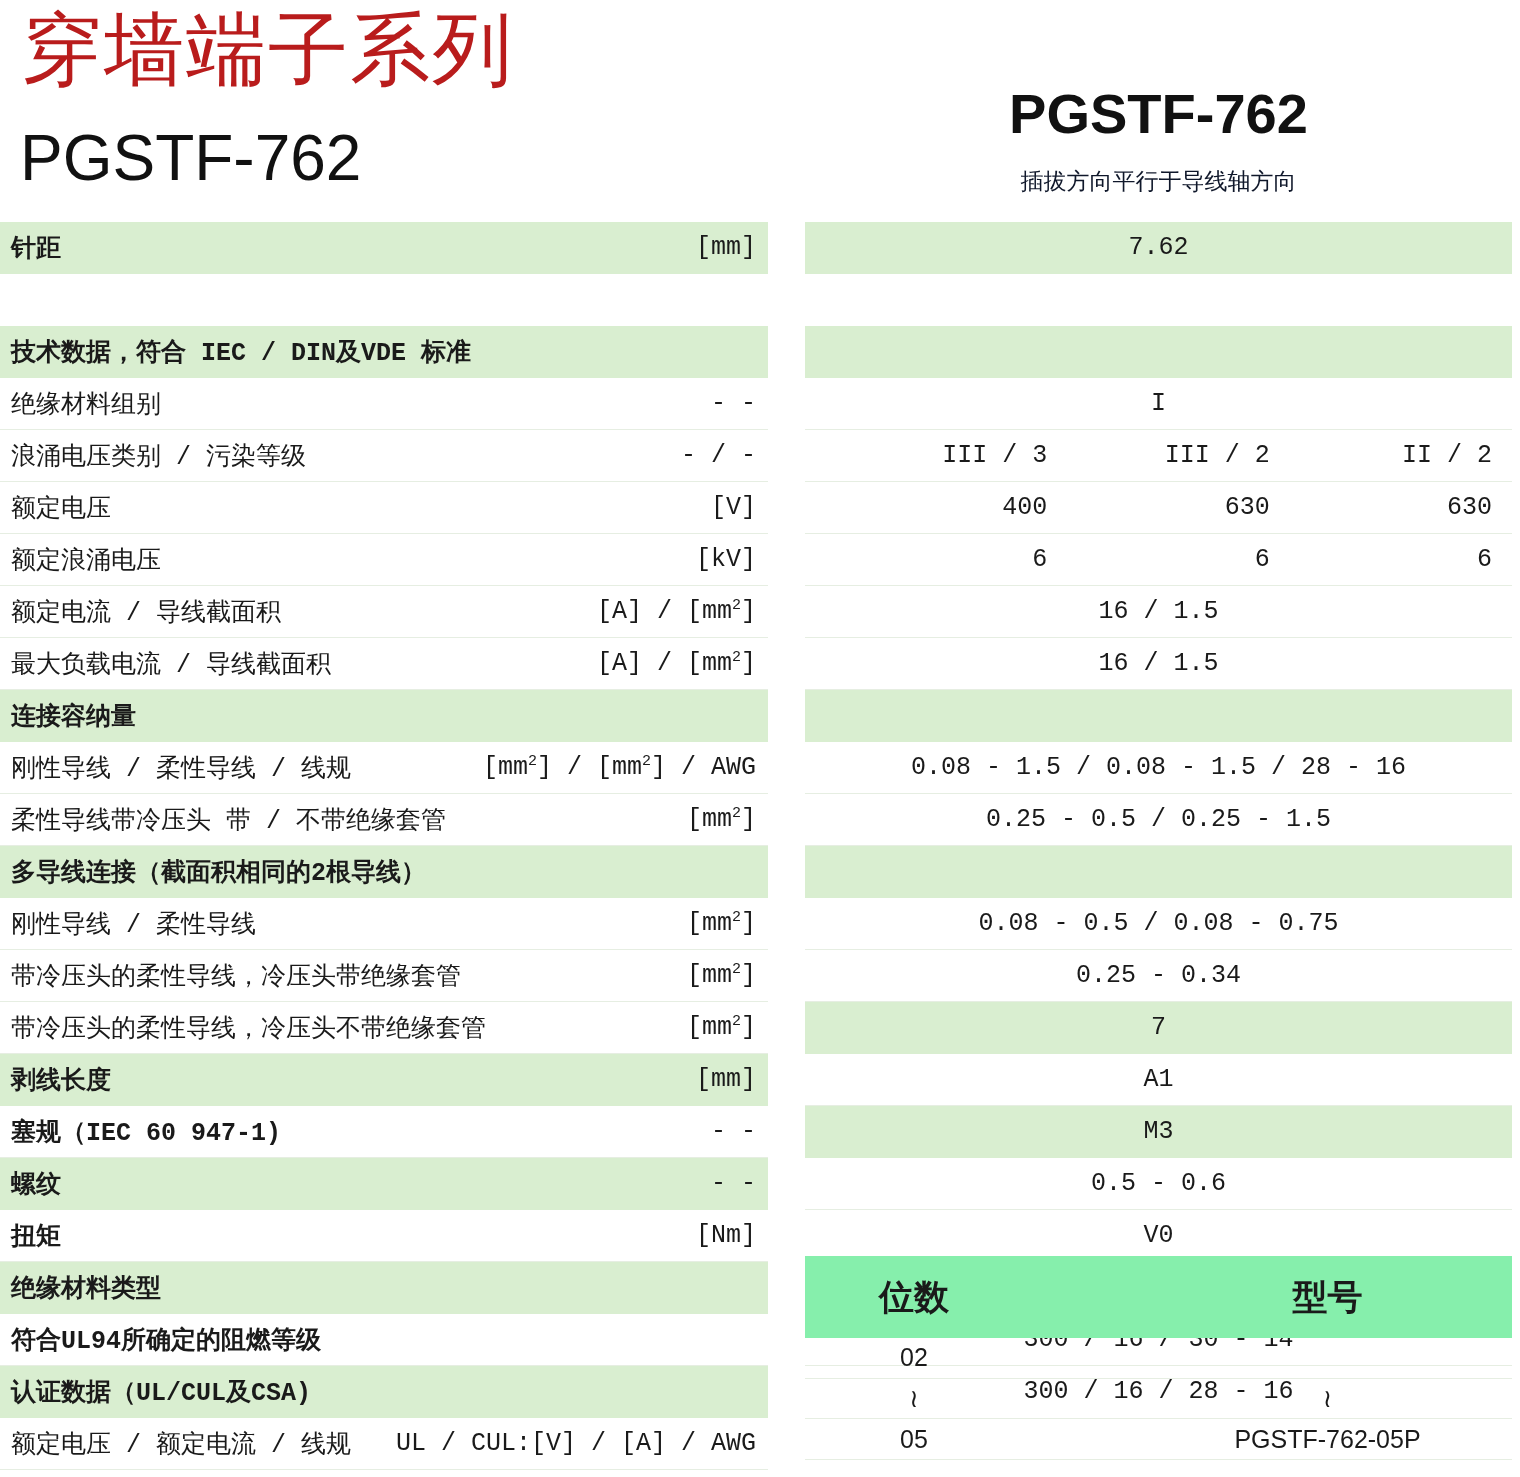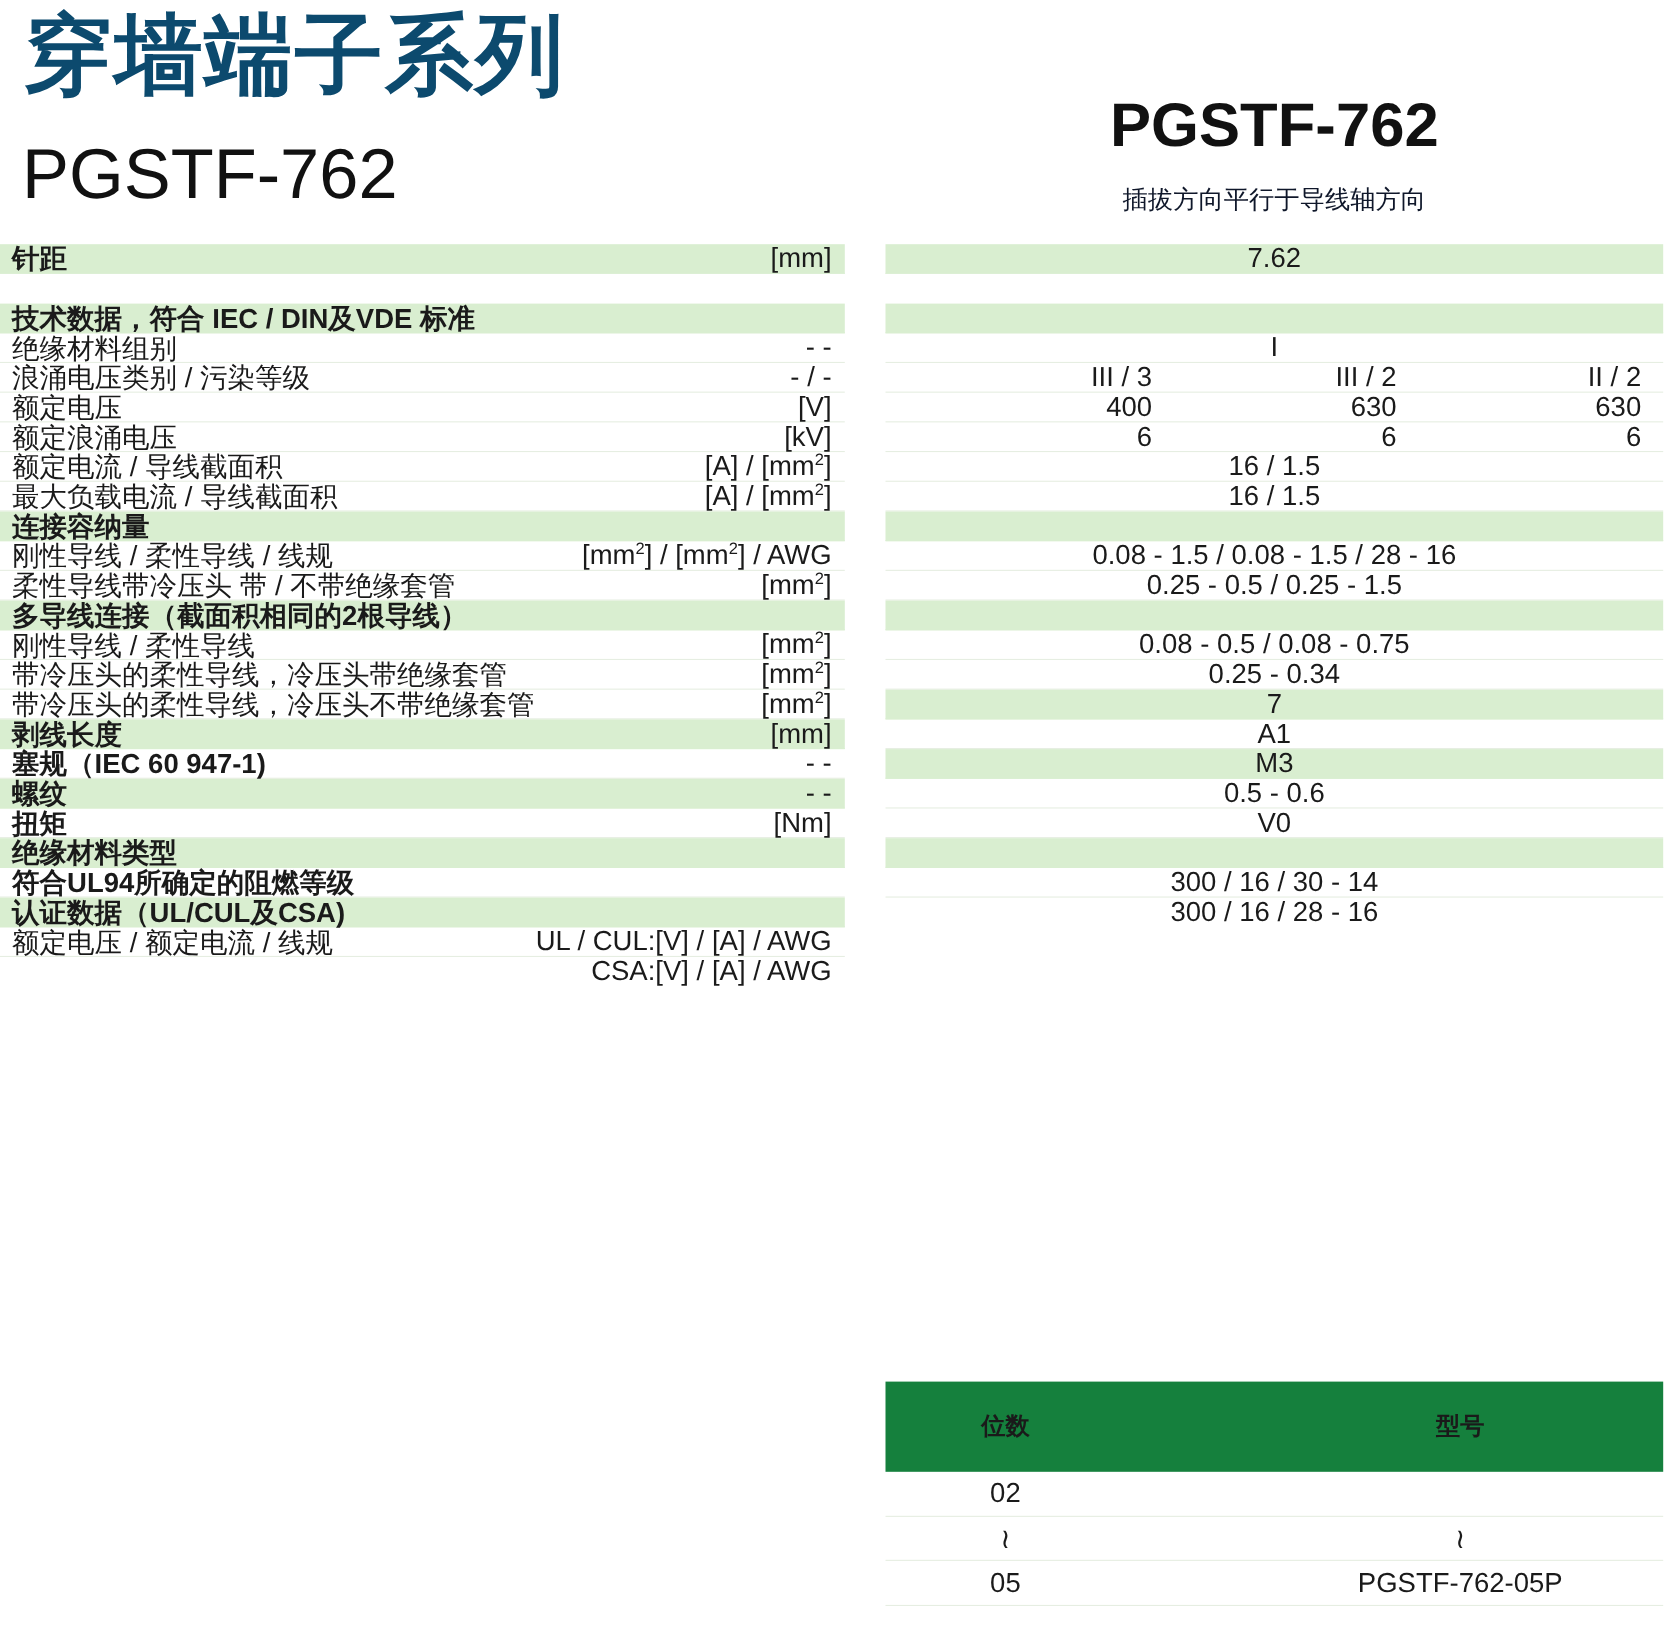--- a/index.html
+++ b/index.html
@@ -1,42 +1,42 @@
 <!DOCTYPE html>
 <html><head>
 <meta charset="utf-8">
 <style>
   html, body { margin:0; padding:0; background:#ffffff; }
   body { width:1520px; height:1477px; position:relative; overflow:hidden;
          font-family:"Liberation Sans","DejaVu Sans",sans-serif; color:#1a1a1a; }
-  .series-title { position:absolute; left:22px; top:2px; font-size:80px; font-weight:bold; letter-spacing:2px; line-height:96px; color:#0c4a6e; }
+  .series-title { position:absolute; left:22px; top:2px; font-size:80px; font-weight:normal; letter-spacing:2px; line-height:96px; color:#b91c1c; }
   .model-title { position:absolute; left:20px; top:120px; font-size:64px; font-weight:normal; line-height:76px; color:#111; }
   .right-title { position:absolute; left:805px; width:707px; top:80px; text-align:center; font-size:56px; font-weight:bold; line-height:68px; color:#111; }
   .right-sub { position:absolute; left:805px; width:707px; top:165px; text-align:center; font-size:23px; line-height:32px; color:#0f172a; }
 
   .tbl { position:absolute; }
   .left { left:0; width:768px; top:222px; }
   .right { left:805px; width:707px; top:222px; }
-  .row { height:27px; box-sizing:border-box; display:flex; align-items:center; border-bottom:1.5px solid #e6eee2; font-size:25px; }
+  .row { height:52px; box-sizing:border-box; display:flex; align-items:center; border-bottom:1.5px solid #e6eee2; font-size:25px;font-family:Liberation Mono, monospace; }
   .row.green { background:#d9eed0; border-bottom:1.5px solid #d9eed0; }
   .row.blank { background:#fff; border-bottom:1.5px solid #fff; }
   .row.noline { border-bottom:1.5px solid #fff; }
   .left .row { padding:0 12px 0 11px; justify-content:space-between; }
   .left .lbl { white-space:nowrap; }
   .left .lbl.bold { font-weight:bold; }
   .left .unit { white-space:nowrap; text-align:right; }
   .right .row { justify-content:center; }
   .right .cell3 { display:flex; width:100%; }
   .right .cell3 span { flex:1; text-align:right; }
   .right .cell3 span:first-child { padding-left:20px; }
   .right .cell3 span:last-child { padding-right:20px; }
   sup { font-size:15px; vertical-align:super; line-height:0; }
 
   .order { position:absolute; left:805px; width:707px; top:1256px; }
-  .order .hdr { height:82px; background:#15803d; display:flex; align-items:center; font-weight:bold; font-size:22px; }
+  .order .hdr { height:82px; background:#86efac; display:flex; align-items:center; font-weight:bold; font-size:35px; }
   .order .orow { height:40.7px; box-sizing:border-box; display:flex; align-items:center; border-bottom:1.5px solid #e6eee2; font-size:25px; }
   .order .c1 { width:218px; text-align:center; }
   .order .c2 { flex:1; text-align:center; padding-left:120px; }
 </style>
 </head>
 <body>
 
 <div class="series-title">穿墙端子系列</div>
 <div class="model-title">PGSTF-762</div>
 <div class="right-title">PGSTF-762</div>

